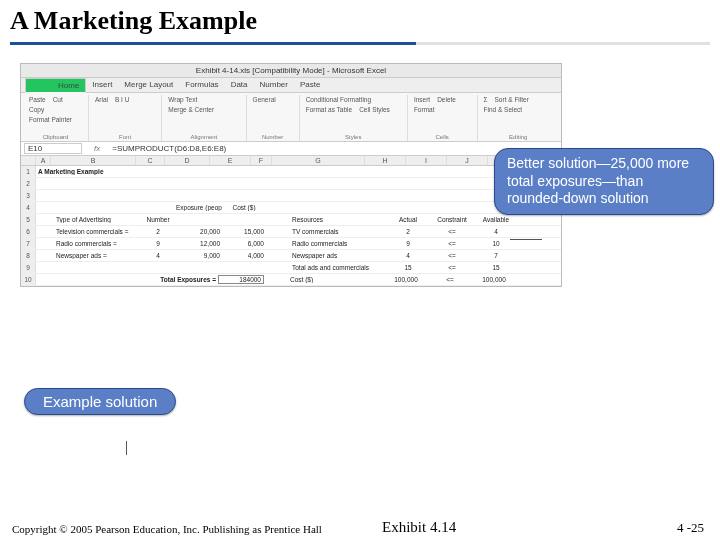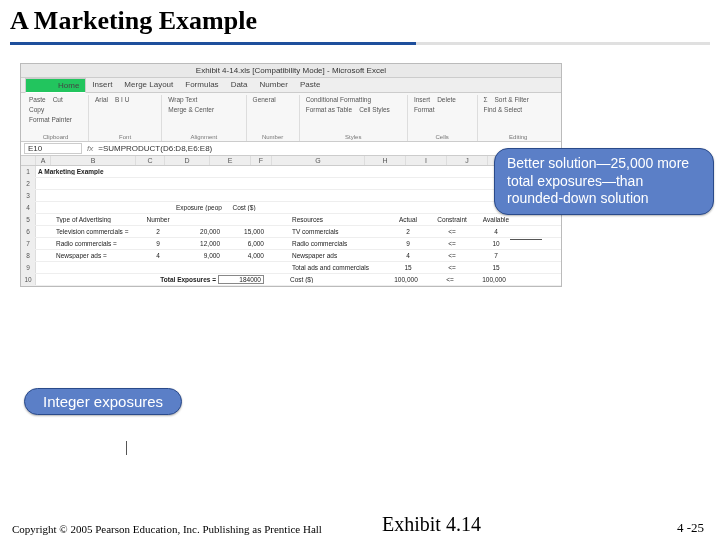--- a/index.html
+++ b/index.html
@@ -102,21 +102,21 @@
     padding: 1px 3px;
     font-size: 8px;
   }
   .name-box {
     width: 50px;
     border: 1px solid #ccc;
     padding: 0 3px;
     background: #fff;
   }
   .fx-label {
-    margin: 0 5px;
+    margin: 0 12px;
     color: #777;
     font-style: italic;
   }
   .formula-text {
     flex: 1;
   }
   .sheet {
     background: #fff;
     font-size: 7px;
   }
@@ -207,21 +207,21 @@
     font-size: 12px;
   }
   .copyright {
     width: 330px;
     font-size: 11px;
     line-height: 1.15;
   }
   .exhibit {
     flex: 1;
     text-align: left;
-    font-size: 20px;
+    font-size: 15px;
     font-family: "Times New Roman", serif;
     padding-left: 40px;
   }
   .pagenum {
     font-size: 13px;
     padding-right: 4px;
   }
 </style>
 </head>
 <body>
@@ -428,19 +428,19 @@
         </div>
 
     </div>
   </div>
 
   <div class="callout-line line-right"></div>
   <div class="callout-line line-left"></div>
 </div>
 
 <div class="callout callout-right">Better solution—25,000 more total exposures—than rounded-down solution</div>
-<div class="callout callout-left">Integer exposures</div>
+<div class="callout callout-left">Example solution</div>
 
 <div class="footer">
   <div class="copyright">Copyright © 2005 Pearson Education, Inc. Publishing as Prentice Hall</div>
   <div class="exhibit">Exhibit 4.14</div>
   <div class="pagenum">4 -25</div>
 </div>
 
 </body></html>

